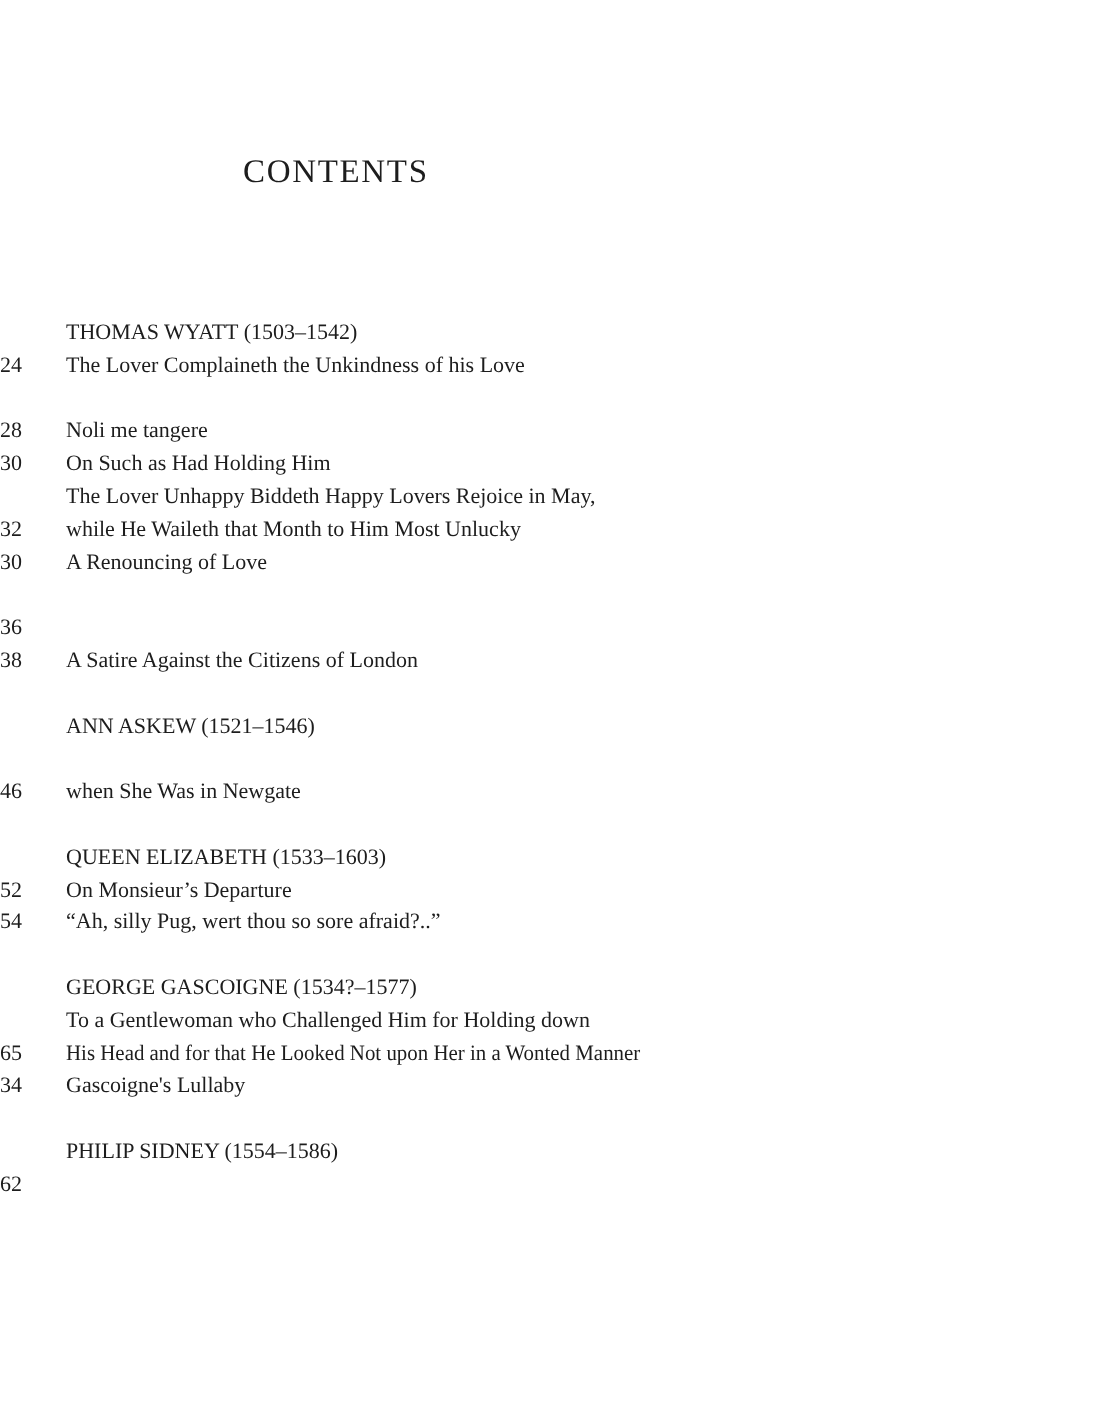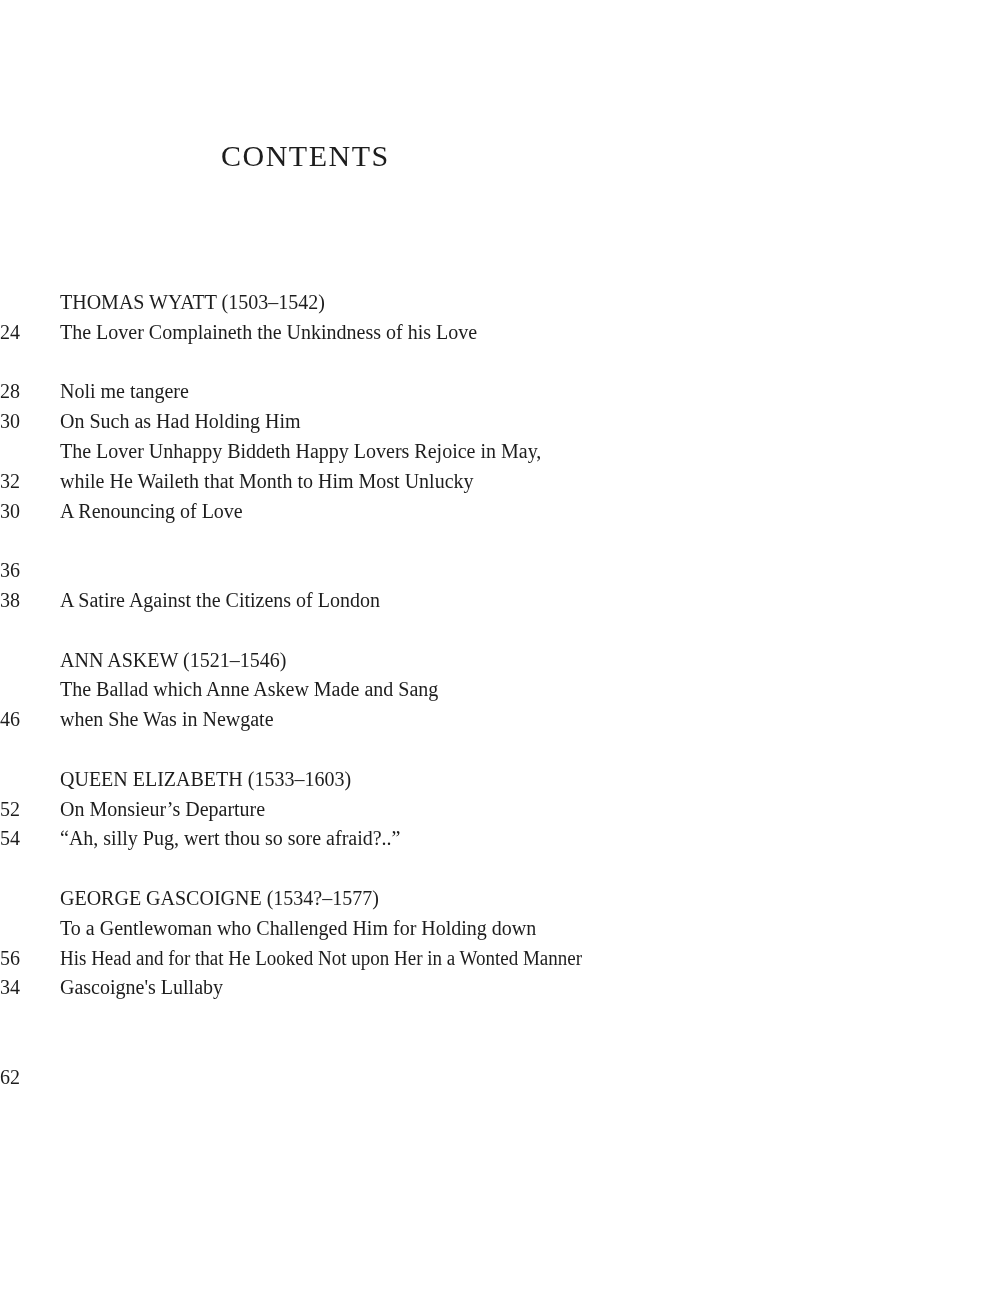--- a/index.html
+++ b/index.html
@@ -102,21 +102,20 @@
 
     <div class="spacer"></div>
 
     <section>
       <div class="row">
         <span class="num"></span>
         <span class="heading">ANN ASKEW (1521–1546)</span>
       </div>
       <div class="row">
         <span class="num"></span>
-        <span class="text">The Ballad which Anne Askew Made and Sang</span>
       </div>
       <div class="row">
         <span class="num">46</span>
         <span class="text">when She Was in Newgate</span>
       </div>
     </section>
 
     <div class="spacer"></div>
 
     <section>
@@ -139,34 +138,35 @@
     <section>
       <div class="row">
         <span class="num"></span>
         <span class="heading">GEORGE GASCOIGNE (1534?–1577)</span>
       </div>
       <div class="row">
         <span class="num"></span>
         <span class="text">To a Gentlewoman who Challenged Him for Holding down</span>
       </div>
       <div class="row">
-        <span class="num">56</span>
+        <span class="num">65</span>
         <span class="text condensed">His Head and for that He Looked Not upon Her in a Wonted Manner</span>
       </div>
       <div class="row">
         <span class="num">34</span>
         <span class="text">Gascoigne's Lullaby</span>
       </div>
     </section>
 
     <div class="spacer"></div>
 
     <section>
       <div class="row">
         <span class="num"></span>
+        <span class="heading">PHILIP SIDNEY (1554–1586)</span>
       </div>
       <div class="row">
         <span class="num">62</span>
       </div>
     </section>
 
   </div>
 </div>
 
 </body></html>

